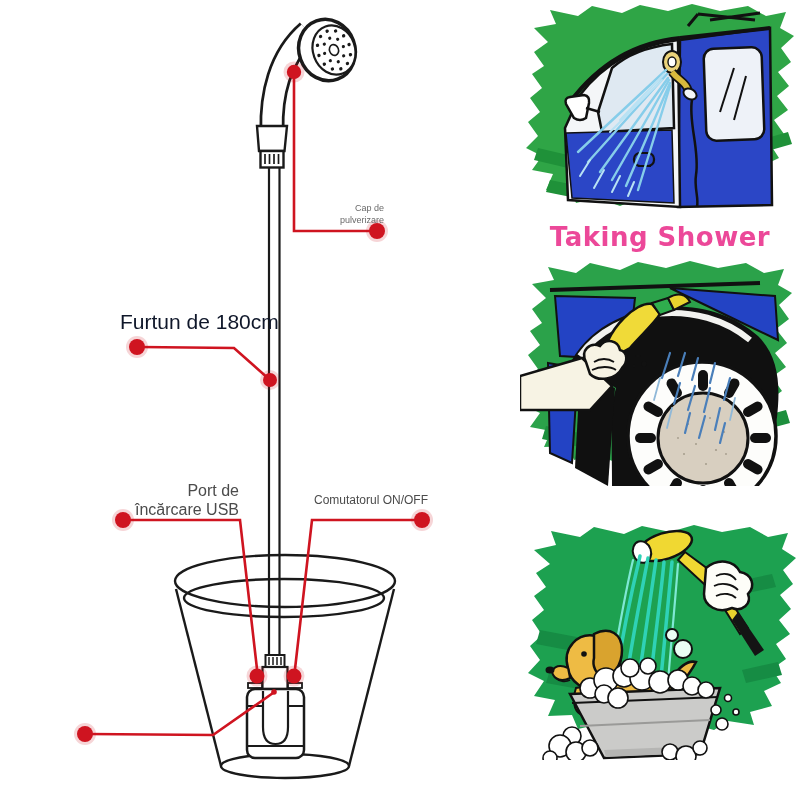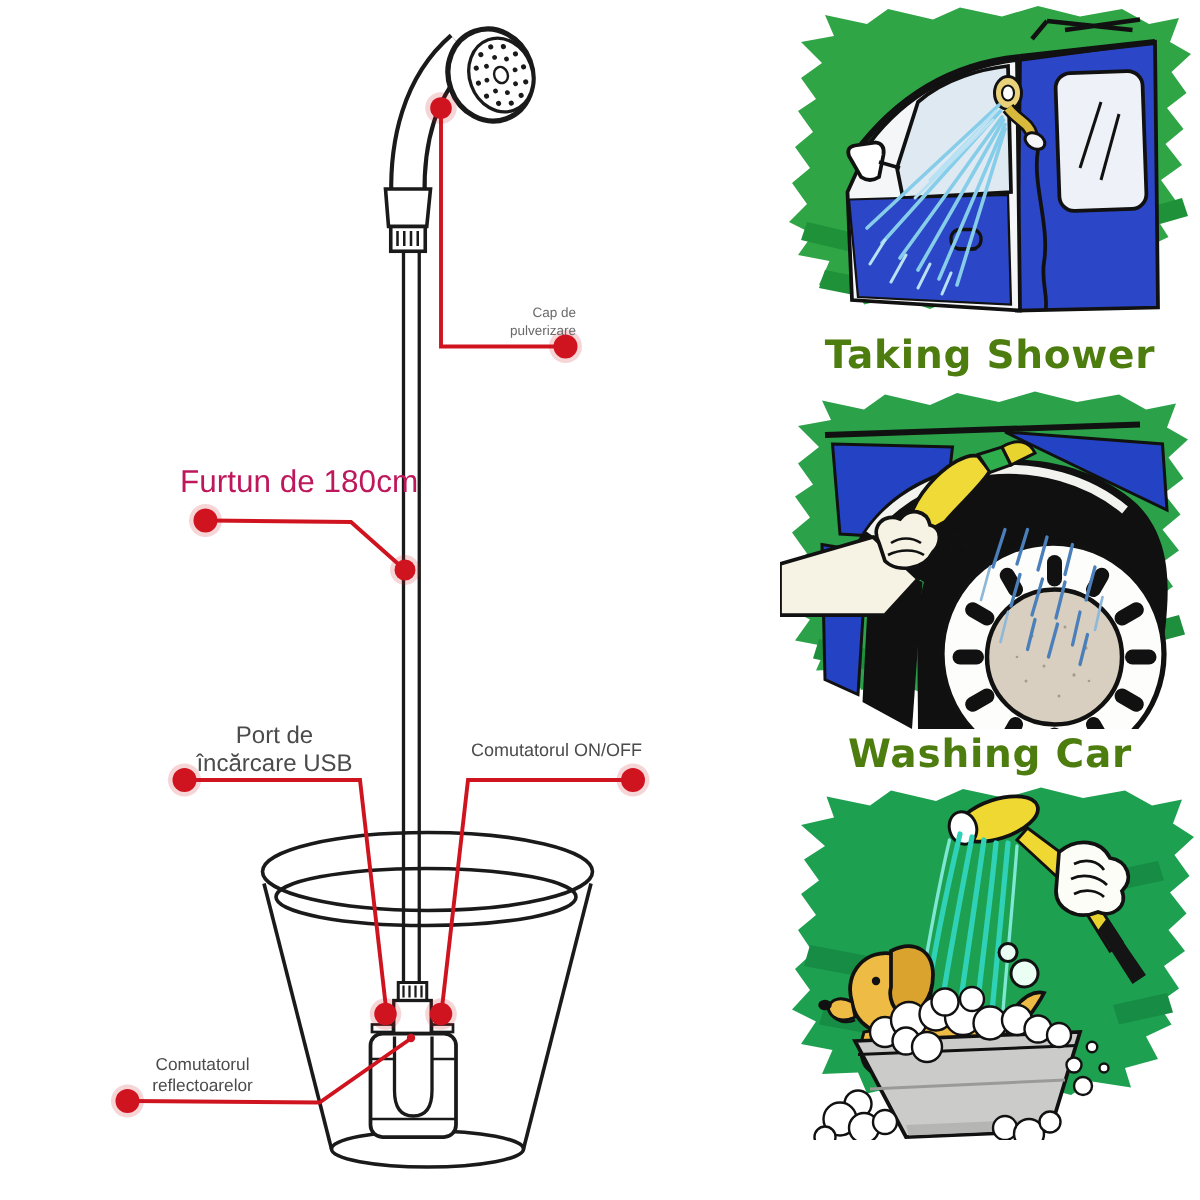--- a/index.html
+++ b/index.html
@@ -4,29 +4,29 @@
 <style>
   html,body{margin:0;padding:0;}
   body{
     width:800px;height:800px;background:#ffffff;position:relative;overflow:hidden;
     font-family:"Liberation Sans","DejaVu Sans",sans-serif;
   }
   .diagram{position:absolute;left:0;top:0;width:520px;height:800px;}
   .diagram svg{position:absolute;left:0;top:0;}
   .lbl{position:absolute;color:#4b4b4b;}
   .lbl-spray{left:310px;top:203px;width:74px;font-size:9px;line-height:1.3;text-align:right;color:#6a6a6a;}
-  .lbl-hose{left:120px;top:310px;font-size:21px;white-space:nowrap;color:#be185d;}
-  .lbl-usb{left:127px;top:482px;width:112px;font-size:16px;line-height:1.18;text-align:center;}
+  .lbl-hose{left:120px;top:310px;font-size:21px;white-space:nowrap;color:#0f172a;}
+  .lbl-usb{left:127px;top:482px;width:112px;font-size:16px;line-height:1.18;text-align:right;}
   .lbl-onoff{left:314px;top:493px;font-size:12px;white-space:nowrap;}
   .lbl-spot{left:79px;top:703px;width:112px;font-size:11.5px;line-height:1.25;text-align:center;}
   .panel{position:absolute;left:520px;width:280px;}
   .panel svg{display:block;}
   .caption{
     text-align:center;font-family:"DejaVu Sans",sans-serif;font-weight:700;
-    font-size:26px;color:#4d7c0f;letter-spacing:.5px;white-space:nowrap;
+    font-size:26px;color:#ec4899;letter-spacing:.5px;white-space:nowrap;
   }
   .p1{top:0;height:258px;} .p1 .caption{margin-top:2px;}
   .p2{top:258px;height:262px;} .p2 .caption{margin-top:2px;}
   .p3{top:520px;height:280px;} .p3 .caption{margin-top:0px;}
 </style>
 </head>
 <body>
 
 <div class="diagram">
   <svg width="520" height="800" viewBox="0 0 520 800">
@@ -132,21 +132,20 @@
         <circle cx="85" cy="734" r="8" fill="#cf1420" stroke="none"></circle>
         <circle cx="274" cy="692" r="2.8" fill="#cf1420" stroke="none"></circle>
       </g>
     </g>
   </svg>
 
   <div class="lbl lbl-spray">Cap de pulverizare</div>
   <div class="lbl lbl-hose">Furtun de 180cm</div>
   <div class="lbl lbl-usb">Port de încărcare USB</div>
   <div class="lbl lbl-onoff">Comutatorul ON/OFF</div>
-  <div class="lbl lbl-spot">Comutatorul reflectoarelor</div>
 </div>
 
 <section class="panel p1">
   <svg width="280" height="220" viewBox="0 0 280 220">
     <g>
       <path fill="#2fa546" d="M28,42 L14,28 L36,24 L30,10 L58,16 L72,6 L102,13 L120,5 L148,11 L172,4 L200,11 L228,6 L246,16 L266,12 L260,28 L274,36 L261,48 L271,62 L258,72 L269,86 L257,96 L268,110 L254,120 L264,134 L250,144 L259,158 L242,166 L250,180 L228,186 L232,198 L206,194 L192,204 L166,197 L146,205 L120,198 L100,206 L78,198 L56,203 L50,189 L26,190 L33,174 L12,170 L22,156 L6,148 L18,136 L8,122 L20,112 L10,98 L22,88 L12,74 L24,66 L14,52 Z"></path>
       <polygon fill="#1f9139" points="18,148 52,156 48,168 14,160"></polygon>
       <polygon fill="#1f9139" points="30,180 70,188 66,200 26,192"></polygon>
       <polygon fill="#1f9139" points="240,140 268,132 272,144 244,152"></polygon>
     </g>
@@ -272,21 +271,20 @@
       <path d="M88,102 C80,92 92,72 104,60 C112,52 124,44 132,46 L140,56 C134,66 120,78 110,90 Z" fill="#f0da38" stroke="#111" stroke-width="2.5"></path>
       <polygon points="132,45 148,40 154,52 140,57" fill="#2fae4d" stroke="#111" stroke-width="2"></polygon>
       <path d="M148,40 C158,34 166,36 170,44 L154,52 Z" fill="#e8d42e" stroke="#111" stroke-width="2"></path>
       <circle cx="118" cy="98" r="2.1" fill="#111"></circle>
         <circle cx="124" cy="106" r="2.4" fill="#111"></circle>
         <circle cx="114" cy="108" r="1.8" fill="#111"></circle>
       <path d="M66,104 C60,92 70,84 80,88 C86,80 98,82 100,92 C108,94 108,104 102,110 C96,122 78,124 70,116 Z" fill="#f7f3e4" stroke="#111" stroke-width="2.5"></path>
       <path d="M74,104 C80,100 88,100 94,104 M72,112 C80,108 90,108 96,112" fill="none" stroke="#111" stroke-width="1.8"></path>
     </g>
   </svg>
-  <div class="caption">Washing Car</div>
 </section>
 
 <section class="panel p3">
   <svg width="280" height="240" viewBox="0 0 280 240">
     <g>
       <path fill="#1da150" d="M30,44 L14,30 L36,25 L31,11 L60,17 L74,7 L104,14 L122,6 L150,12 L174,5 L202,12 L230,7 L248,17 L268,13 L262,29 L276,38 L263,50 L273,64 L260,75 L271,89 L259,100 L270,114 L256,124 L266,139 L252,149 L261,163 L244,171 L252,186 L230,192 L234,205 L208,201 L194,210 L168,203 L148,211 L122,204 L102,212 L80,204 L58,209 L52,195 L28,196 L35,180 L14,176 L24,161 L8,153 L20,140 L10,126 L22,115 L12,100 L24,90 L14,76 L26,67 L16,53 Z"></path>
       <polygon fill="#168c44" points="20,110 62,118 58,132 16,124"></polygon>
       <polygon fill="#168c44" points="30,150 74,158 70,171 26,163"></polygon>
       <polygon fill="#168c44" points="214,62 252,54 256,67 218,75"></polygon>
       <polygon fill="#168c44" points="222,150 258,142 262,155 226,163"></polygon>

